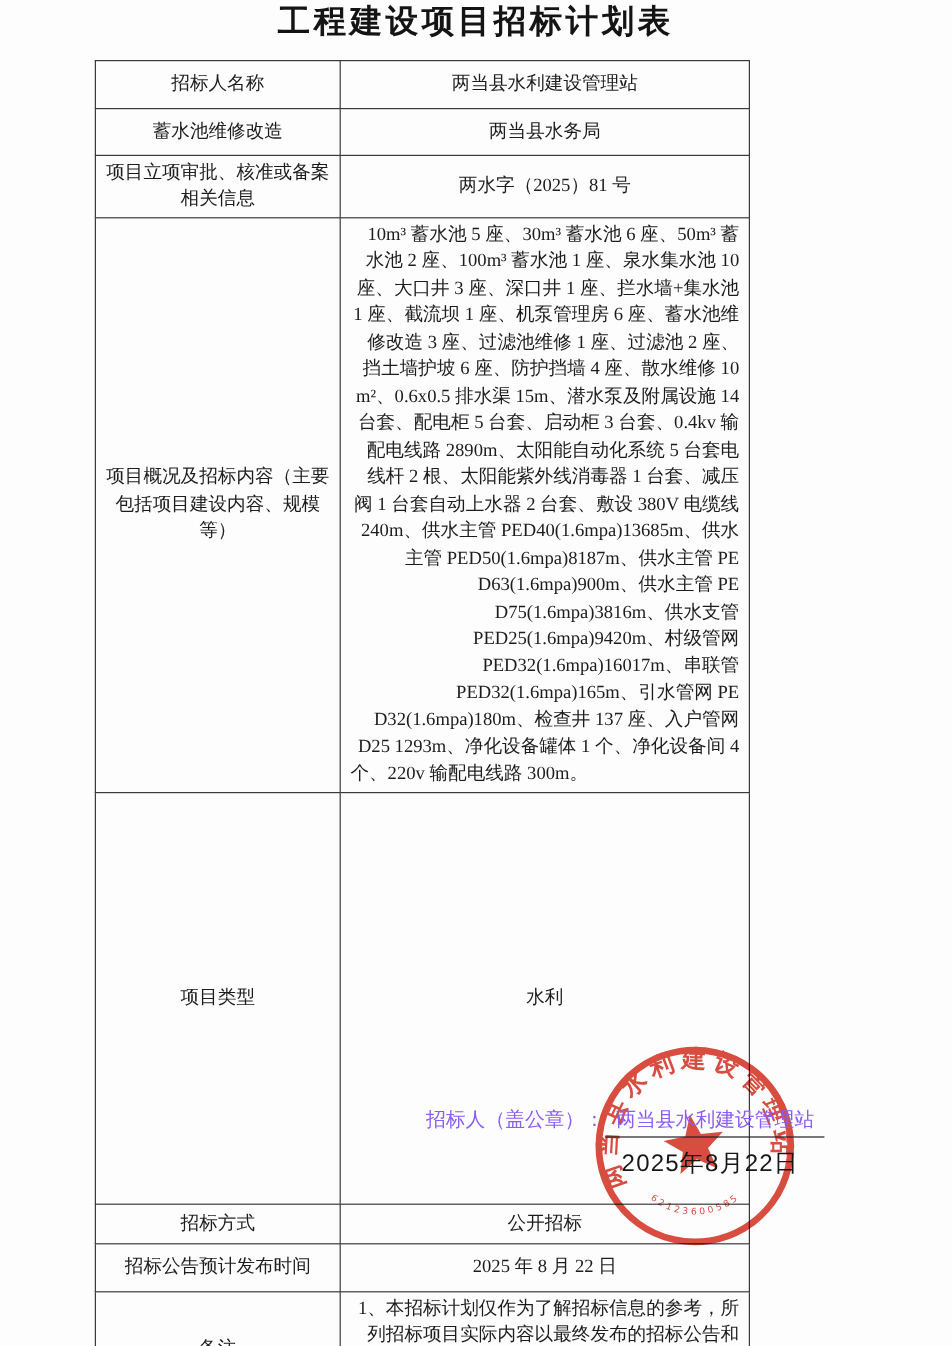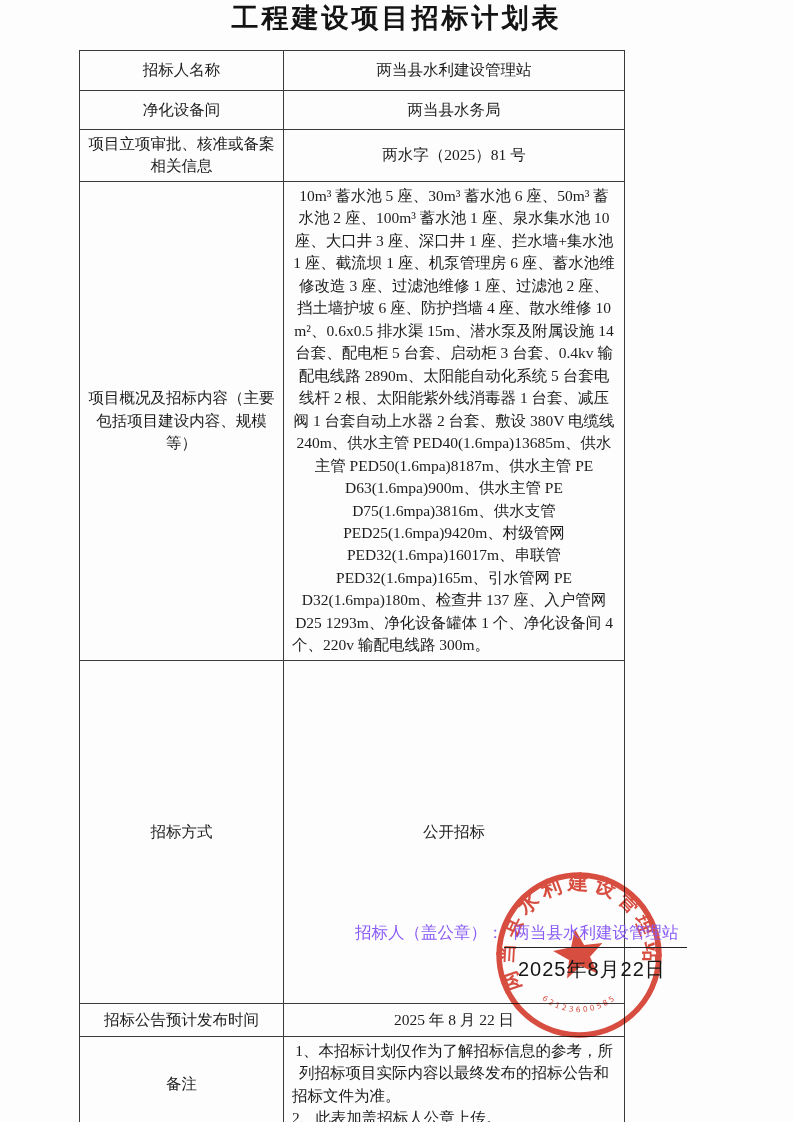--- a/index.html
+++ b/index.html
@@ -35,21 +35,21 @@
   td.label-cell{
     width:187px;
     text-align:center;
     padding:3px 10px;
   }
   td.value-cell{
     text-align:center;
     white-space:pre-line;
   }
   td.value-cell.left{
-    text-align:center;
+    text-align:right;
     text-align-last:left;
   }
   
   tr:nth-child(1) td{height:33px}
   tr:nth-child(2) td{height:32px}
   tr:nth-child(3) td{height:31px}
   tr:nth-child(4) td{height:52px}
   tr:nth-child(5) td{height:336px;vertical-align:middle}
   tr:nth-child(6) td{height:26px}
   tr:nth-child(7) td{height:33px}
@@ -97,30 +97,34 @@
 
   <h1 class="title">工程建设项目招标计划表</h1>
 
   <table class="plan-table">
     <tbody id="table-body">
         <tr>
           <td class="label-cell">招标人名称</td>
           <td class="value-cell">两当县水利建设管理站</td>
         </tr>
         <tr>
-          <td class="label-cell">净化设备间</td>
+          <td class="label-cell">蓄水池维修改造</td>
           <td class="value-cell">两当县水务局</td>
         </tr>
         <tr>
           <td class="label-cell">项目立项审批、核准或备案相关信息</td>
           <td class="value-cell">两水字（2025）81 号</td>
         </tr>
         <tr>
           <td class="label-cell">项目概况及招标内容（主要包括项目建设内容、规模等）</td>
           <td class="value-cell left">10m³ 蓄水池 5 座、30m³ 蓄水池 6 座、50m³ 蓄水池 2 座、100m³ 蓄水池 1 座、泉水集水池 10 座、大口井 3 座、深口井 1 座、拦水墙+集水池 1 座、截流坝 1 座、机泵管理房 6 座、蓄水池维修改造 3 座、过滤池维修 1 座、过滤池 2 座、挡土墙护坡 6 座、防护挡墙 4 座、散水维修 10 m²、0.6x0.5 排水渠 15m、潜水泵及附属设施 14 台套、配电柜 5 台套、启动柜 3 台套、0.4kv 输配电线路 2890m、太阳能自动化系统 5 台套电线杆 2 根、太阳能紫外线消毒器 1 台套、减压阀 1 台套自动上水器 2 台套、敷设 380V 电缆线 240m、供水主管 PED40(1.6mpa)13685m、供水主管 PED50(1.6mpa)8187m、供水主管 PE D63(1.6mpa)900m、供水主管 PE D75(1.6mpa)3816m、供水支管 PED25(1.6mpa)9420m、村级管网 PED32(1.6mpa)16017m、串联管 PED32(1.6mpa)165m、引水管网 PE D32(1.6mpa)180m、检查井 137 座、入户管网 D25 1293m、净化设备罐体 1 个、净化设备间 4 个、220v 输配电线路 300m。</td>
+        </tr>
+        <tr>
+          <td class="label-cell">项目类型</td>
+          <td class="value-cell">水利</td>
         </tr>
         <tr>
           <td class="label-cell">招标方式</td>
           <td class="value-cell">公开招标</td>
         </tr>
         <tr>
           <td class="label-cell">招标公告预计发布时间</td>
           <td class="value-cell">2025 年 8 月 22 日</td>
         </tr>
         <tr>

